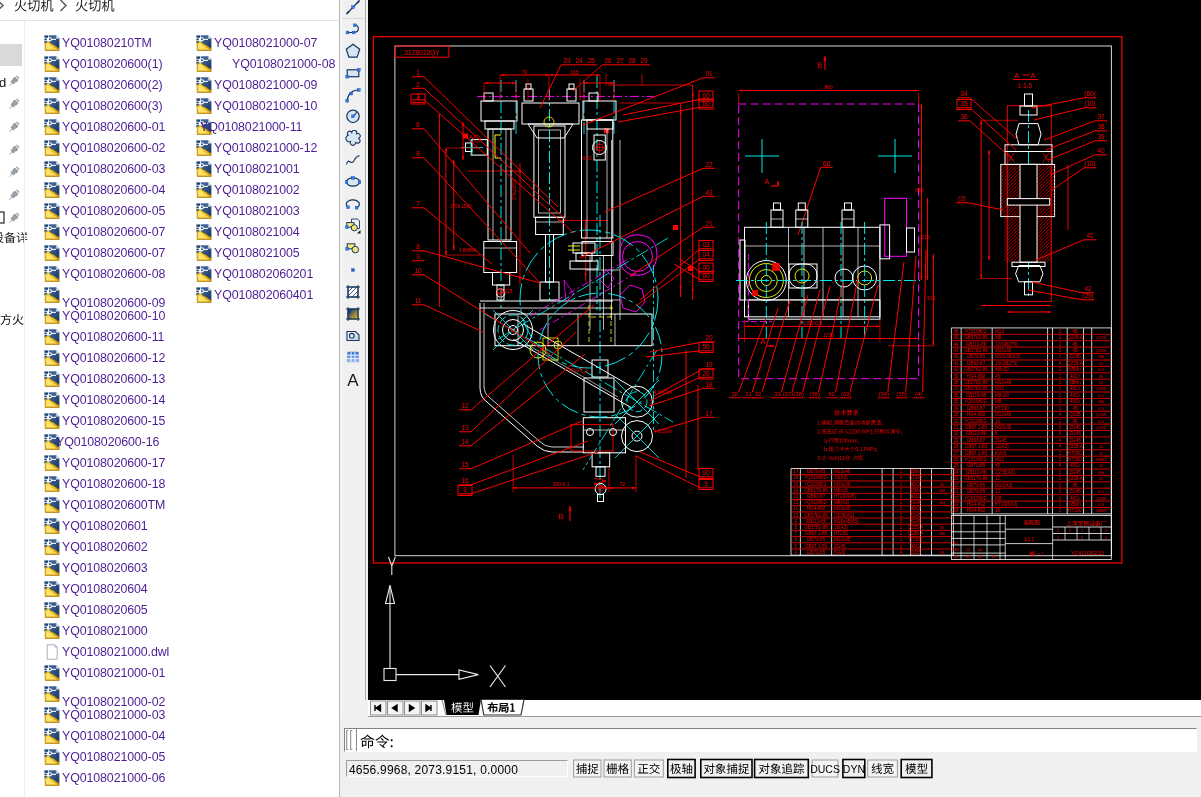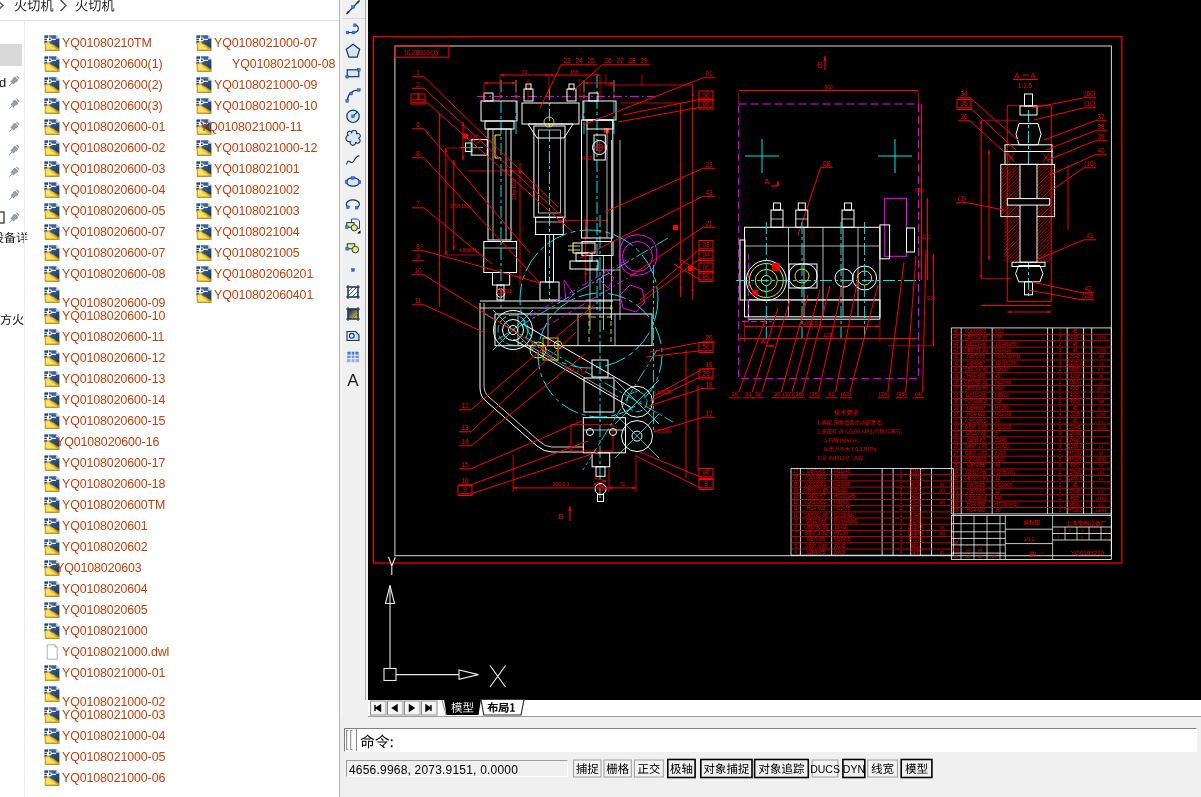--- a/index.html
+++ b/index.html
@@ -1,18 +1,18 @@
 <!DOCTYPE html>
 <html><head><meta charset="utf-8"><style>
 *{margin:0;padding:0;box-sizing:border-box}
 html,body{width:1201px;height:797px;overflow:hidden;background:#fff;
 font-family:"Liberation Sans",sans-serif;}
 #page{position:absolute;left:0;top:0;width:1201px;height:797px;background:#fff;}
 .abs{position:absolute;}
-.fn{font-size:12.4px;color:#c2410c;white-space:nowrap;letter-spacing:-0.1px;}
+.fn{font-size:12.4px;color:#4c1d95;white-space:nowrap;letter-spacing:-0.1px;}
 </style></head><body>
 <div id="page">
 <svg class="abs" width="0" height="0" style="position:absolute">
       <defs>
 <linearGradient id="pg" x1="0" y1="0" x2="1" y2="1">
 <stop offset="0" stop-color="#4a6ea3"></stop>
           <stop offset="1" stop-color="#16355f"></stop>
         </linearGradient>
 <linearGradient id="fg" x1="0" y1="0" x2="0.3" y2="1">
 <stop offset="0" stop-color="#ffdf56"></stop>
@@ -177,21 +177,21 @@
       <use href="#dwg"></use>
     </svg>
     <div class="abs fn" style="left:62px;top:519px">YQ0108020601</div>
     <svg class="abs" style="left:44px;top:539px" width="16" height="16" viewBox="0 0 16 16">
       <use href="#dwg"></use>
     </svg>
     <div class="abs fn" style="left:62px;top:540px">YQ0108020602</div>
     <svg class="abs" style="left:44px;top:560px" width="16" height="16" viewBox="0 0 16 16">
       <use href="#dwg"></use>
     </svg>
-    <div class="abs fn" style="left:56px;top:561px">YQ0108020603</div>
+    <div class="abs fn" style="left:62px;top:561px">YQ0108020603</div>
     <svg class="abs" style="left:44px;top:581px" width="16" height="16" viewBox="0 0 16 16">
       <use href="#dwg"></use>
     </svg>
     <div class="abs fn" style="left:62px;top:582px">YQ0108020604</div>
     <svg class="abs" style="left:44px;top:602px" width="16" height="16" viewBox="0 0 16 16">
       <use href="#dwg"></use>
     </svg>
     <div class="abs fn" style="left:62px;top:603px">YQ0108020605</div>
     <svg class="abs" style="left:44px;top:623px" width="16" height="16" viewBox="0 0 16 16">
       <use href="#dwg"></use>

